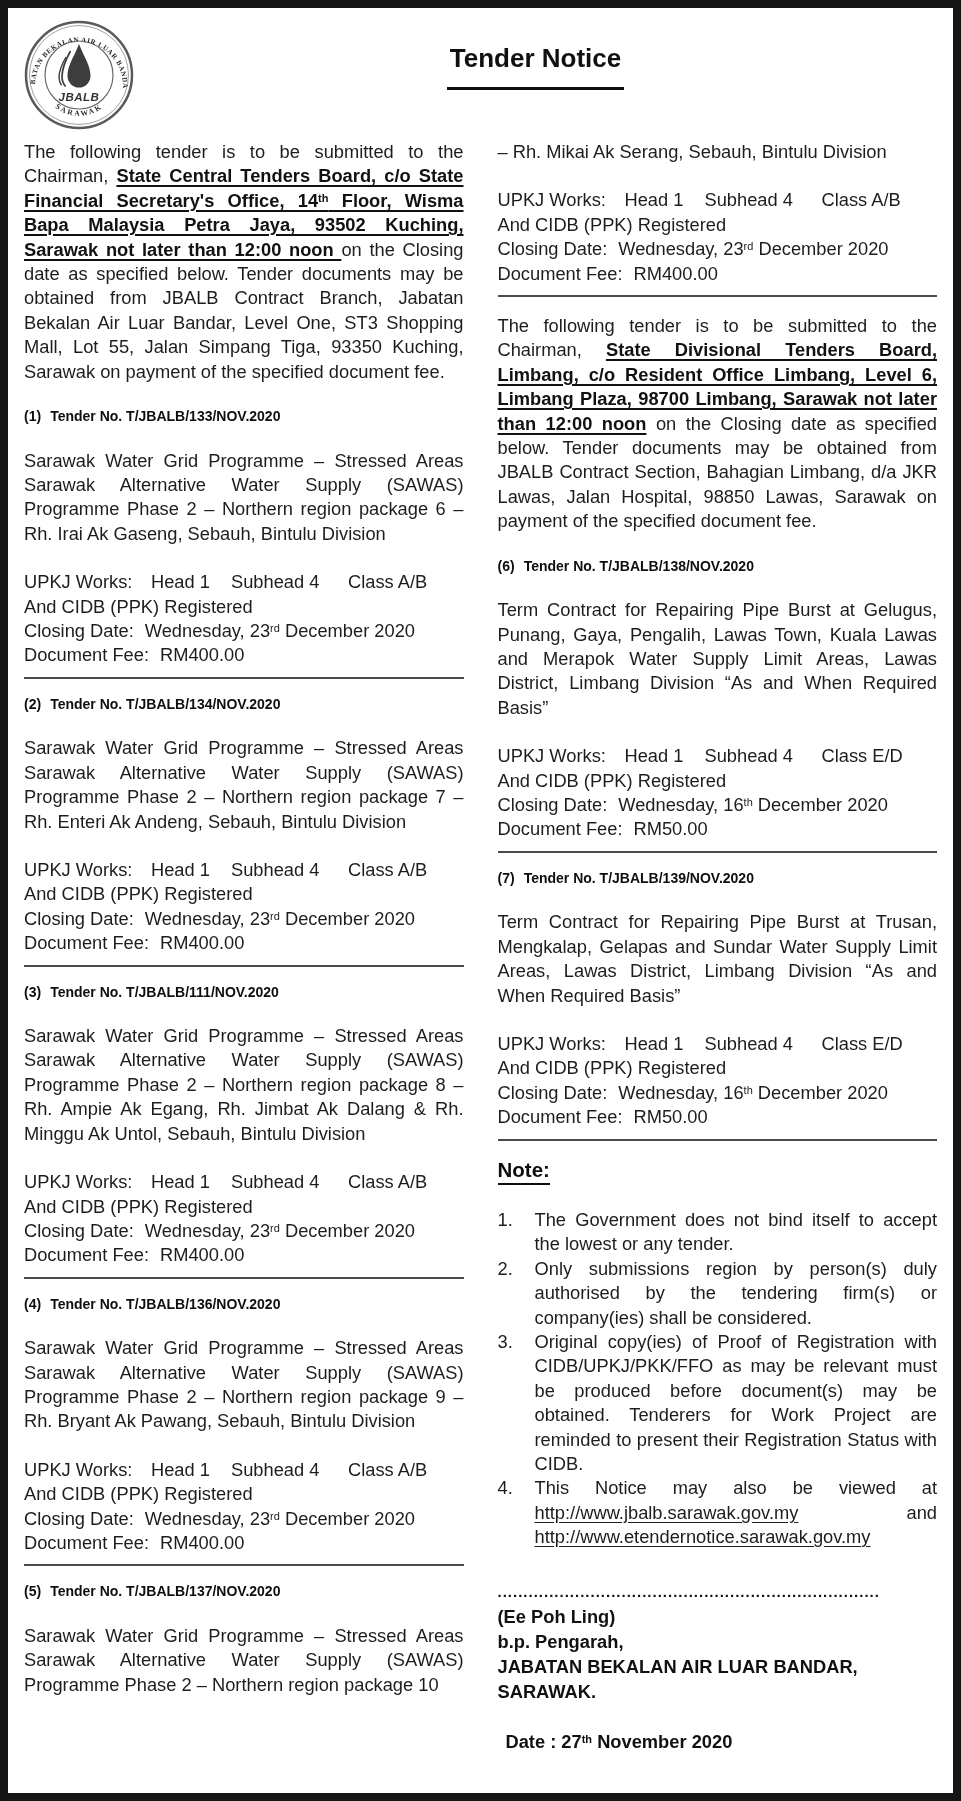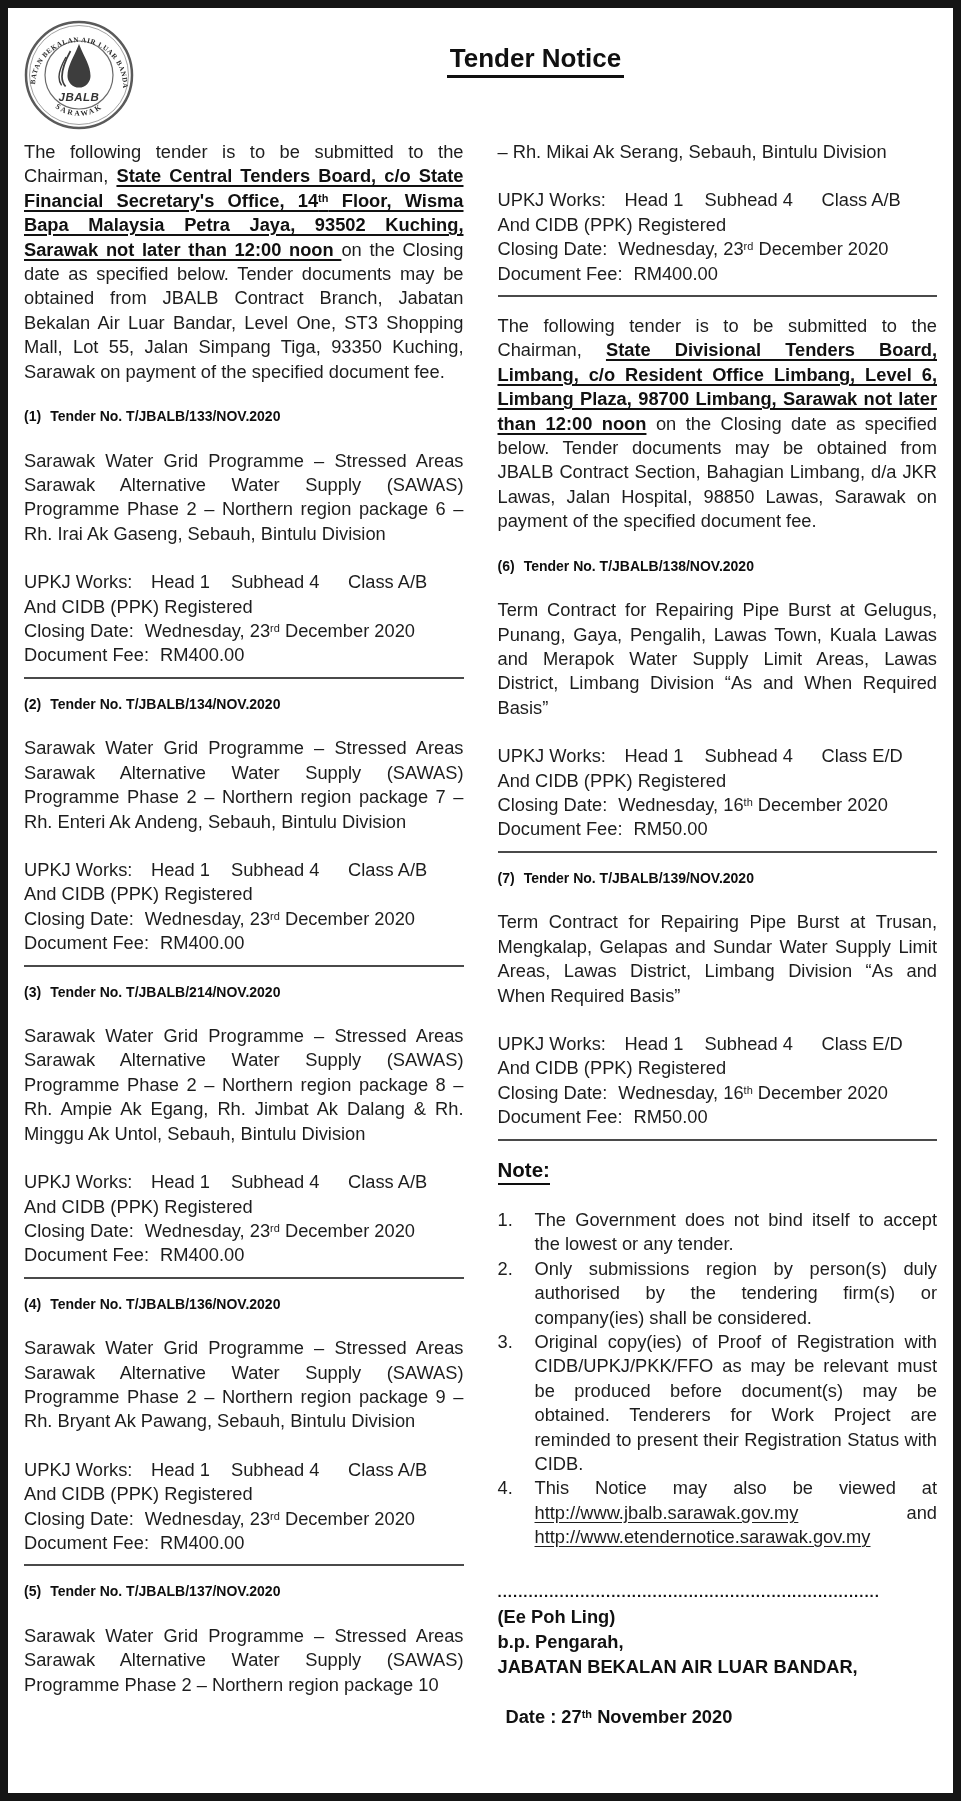--- a/index.html
+++ b/index.html
@@ -11,21 +11,21 @@
     color:#1d1d1d;
   }
   
   .header{display:flex;align-items:flex-start;margin:2px 0 10px;}
   .logo{width:110px;height:110px;flex:none;}
   .titles{flex:1;text-align:center;padding-top:14px;min-width:0;}
   .org-title{font-size:29px;font-weight:700;color:#101010;line-height:1.15;}
   .doc-title{margin-top:9px;}
   .doc-title .ul{
     display:inline-block;font-size:26px;font-weight:700;color:#101010;
-    border-bottom:3px solid #101010;padding:0 3px 1px;
+    border-bottom:3px solid #101010;padding:0 3px 13px;
   }
   
   .cols{display:flex;gap:34px;}
   .col{flex:1;min-width:0;font-size:18.3px;line-height:24.4px;text-align:justify;}
   p{margin:0;}
   .para{margin:0 0 24px;}
   .bu{font-weight:700;color:#111;
       text-decoration:underline;text-decoration-thickness:2px;text-underline-offset:3px;}
   sup{font-size:0.6em;vertical-align:baseline;position:relative;top:-0.45em;line-height:0;}
   .tender-h{font-size:14px;font-weight:700;color:#0e0e0e;text-align:left;margin:0 0 23px;line-height:1.25;}
@@ -110,21 +110,21 @@
         <div class="details">
           <div class="row"><span class="w-upkj">UPKJ Works:</span><span class="w-head">Head 1</span><span class="w-sub">Subhead 4</span><span>Class A/B</span></div>
           <div class="row">And CIDB (PPK) Registered</div>
           <div class="row"><span class="dl-lbl">Closing Date:</span><span>Wednesday, 23</span><sup>rd</sup><span> December 2020</span></div>
           <div class="row"><span class="dl-lbl">Document Fee:</span><span>RM400.00</span></div>
         </div>
         <hr class="sep">
       </section>
 
       <section>
-        <h3 class="tender-h"><span class="num">(3)</span><span>Tender No. T/JBALB/214/NOV.2020</span></h3>
+        <h3 class="tender-h"><span class="num">(3)</span><span>Tender No. T/JBALB/111/NOV.2020</span></h3>
         <p class="desc">Sarawak Water Grid Programme – Stressed Areas Sarawak Alternative Water Supply (SAWAS) Programme Phase 2 – Northern region package 8 – Rh. Ampie Ak Egang, Rh. Jimbat Ak Dalang &amp; Rh. Minggu Ak Untol, Sebauh, Bintulu Division</p>
         <div class="details">
           <div class="row"><span class="w-upkj">UPKJ Works:</span><span class="w-head">Head 1</span><span class="w-sub">Subhead 4</span><span>Class A/B</span></div>
           <div class="row">And CIDB (PPK) Registered</div>
           <div class="row"><span class="dl-lbl">Closing Date:</span><span>Wednesday, 23</span><sup>rd</sup><span> December 2020</span></div>
           <div class="row"><span class="dl-lbl">Document Fee:</span><span>RM400.00</span></div>
         </div>
         <hr class="sep">
       </section>
 
@@ -206,20 +206,21 @@
           <span class="n-num">4.</span>
           <span class="n-text"><span>This Notice may also be viewed at </span><span class="url">http://www.jbalb.sarawak.gov.my</span><span> and </span><span class="url">http://www.etendernotice.sarawak.gov.my</span></span>
         </div>
       </section>
 
       <section class="sig">
         <div class="dots">..........................................................................</div>
         <div class="line">(Ee Poh Ling)</div>
         <div class="line">b.p. Pengarah,</div>
         <div class="line">JABATAN BEKALAN AIR LUAR BANDAR,</div>
+        <div class="line">SARAWAK.</div>
       </section>
 
       <div class="date-line">
         <span>Date : 27</span><sup>th</sup><span> November 2020</span>
       </div>
 
     </div>
   </div>
 </div>
 

